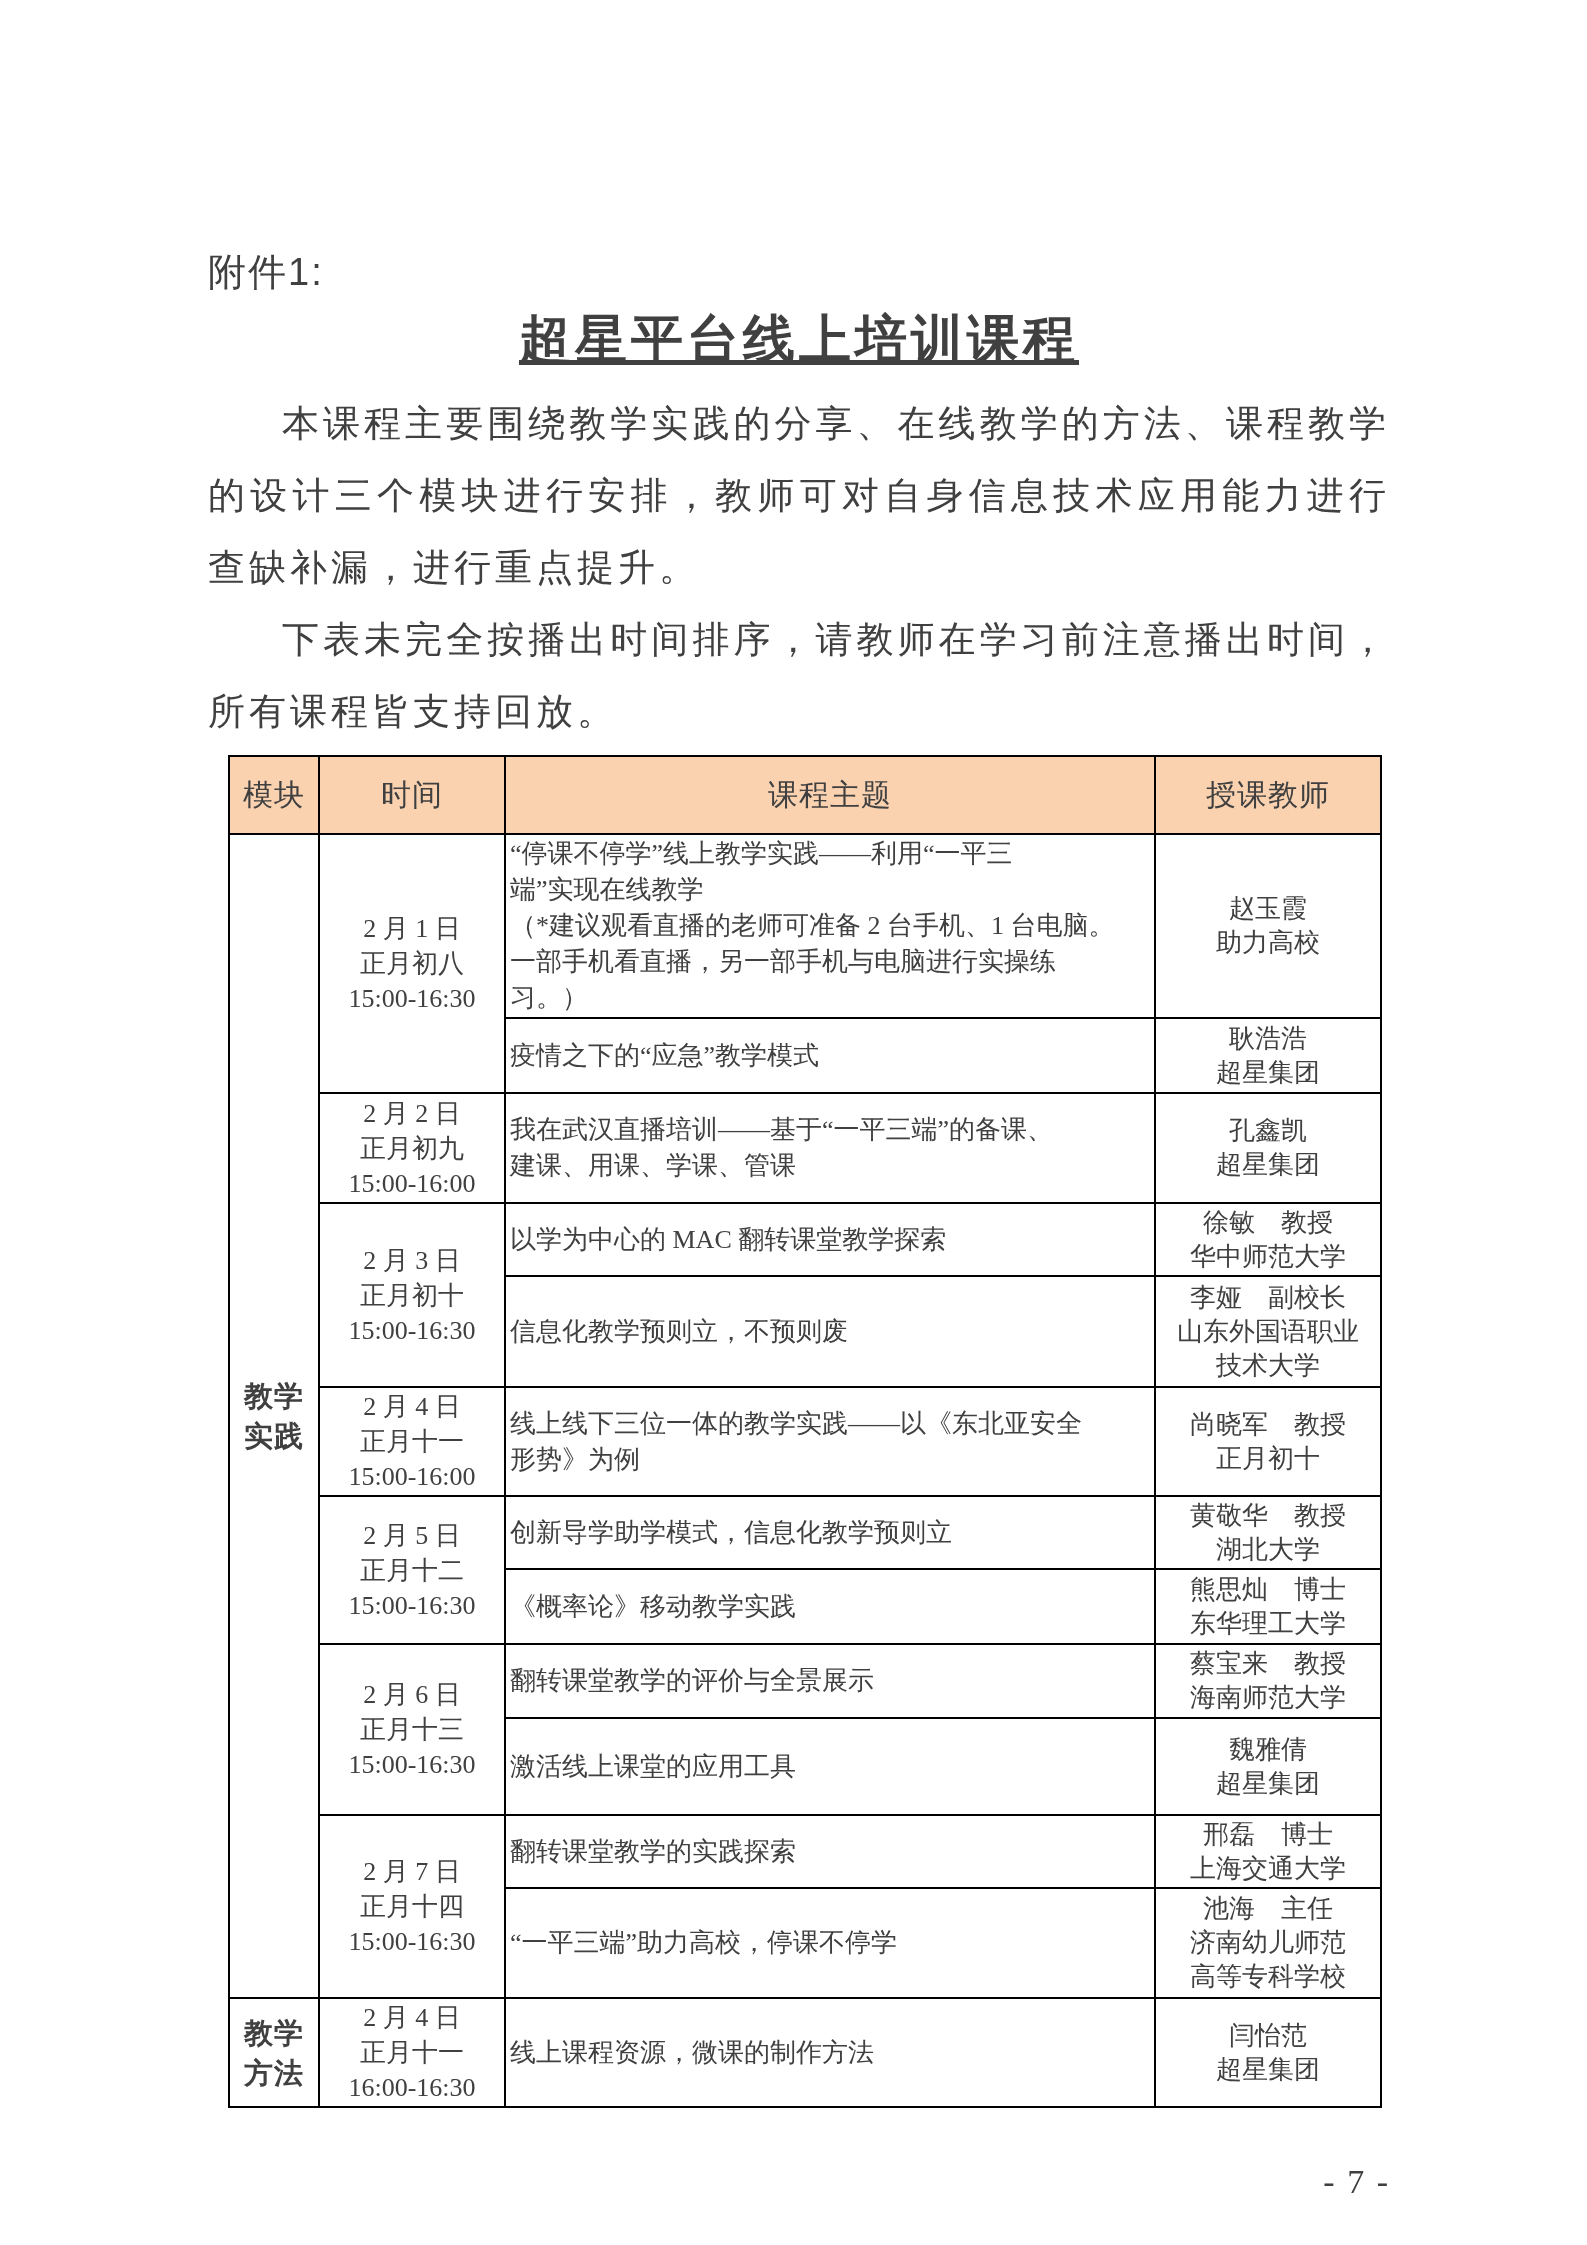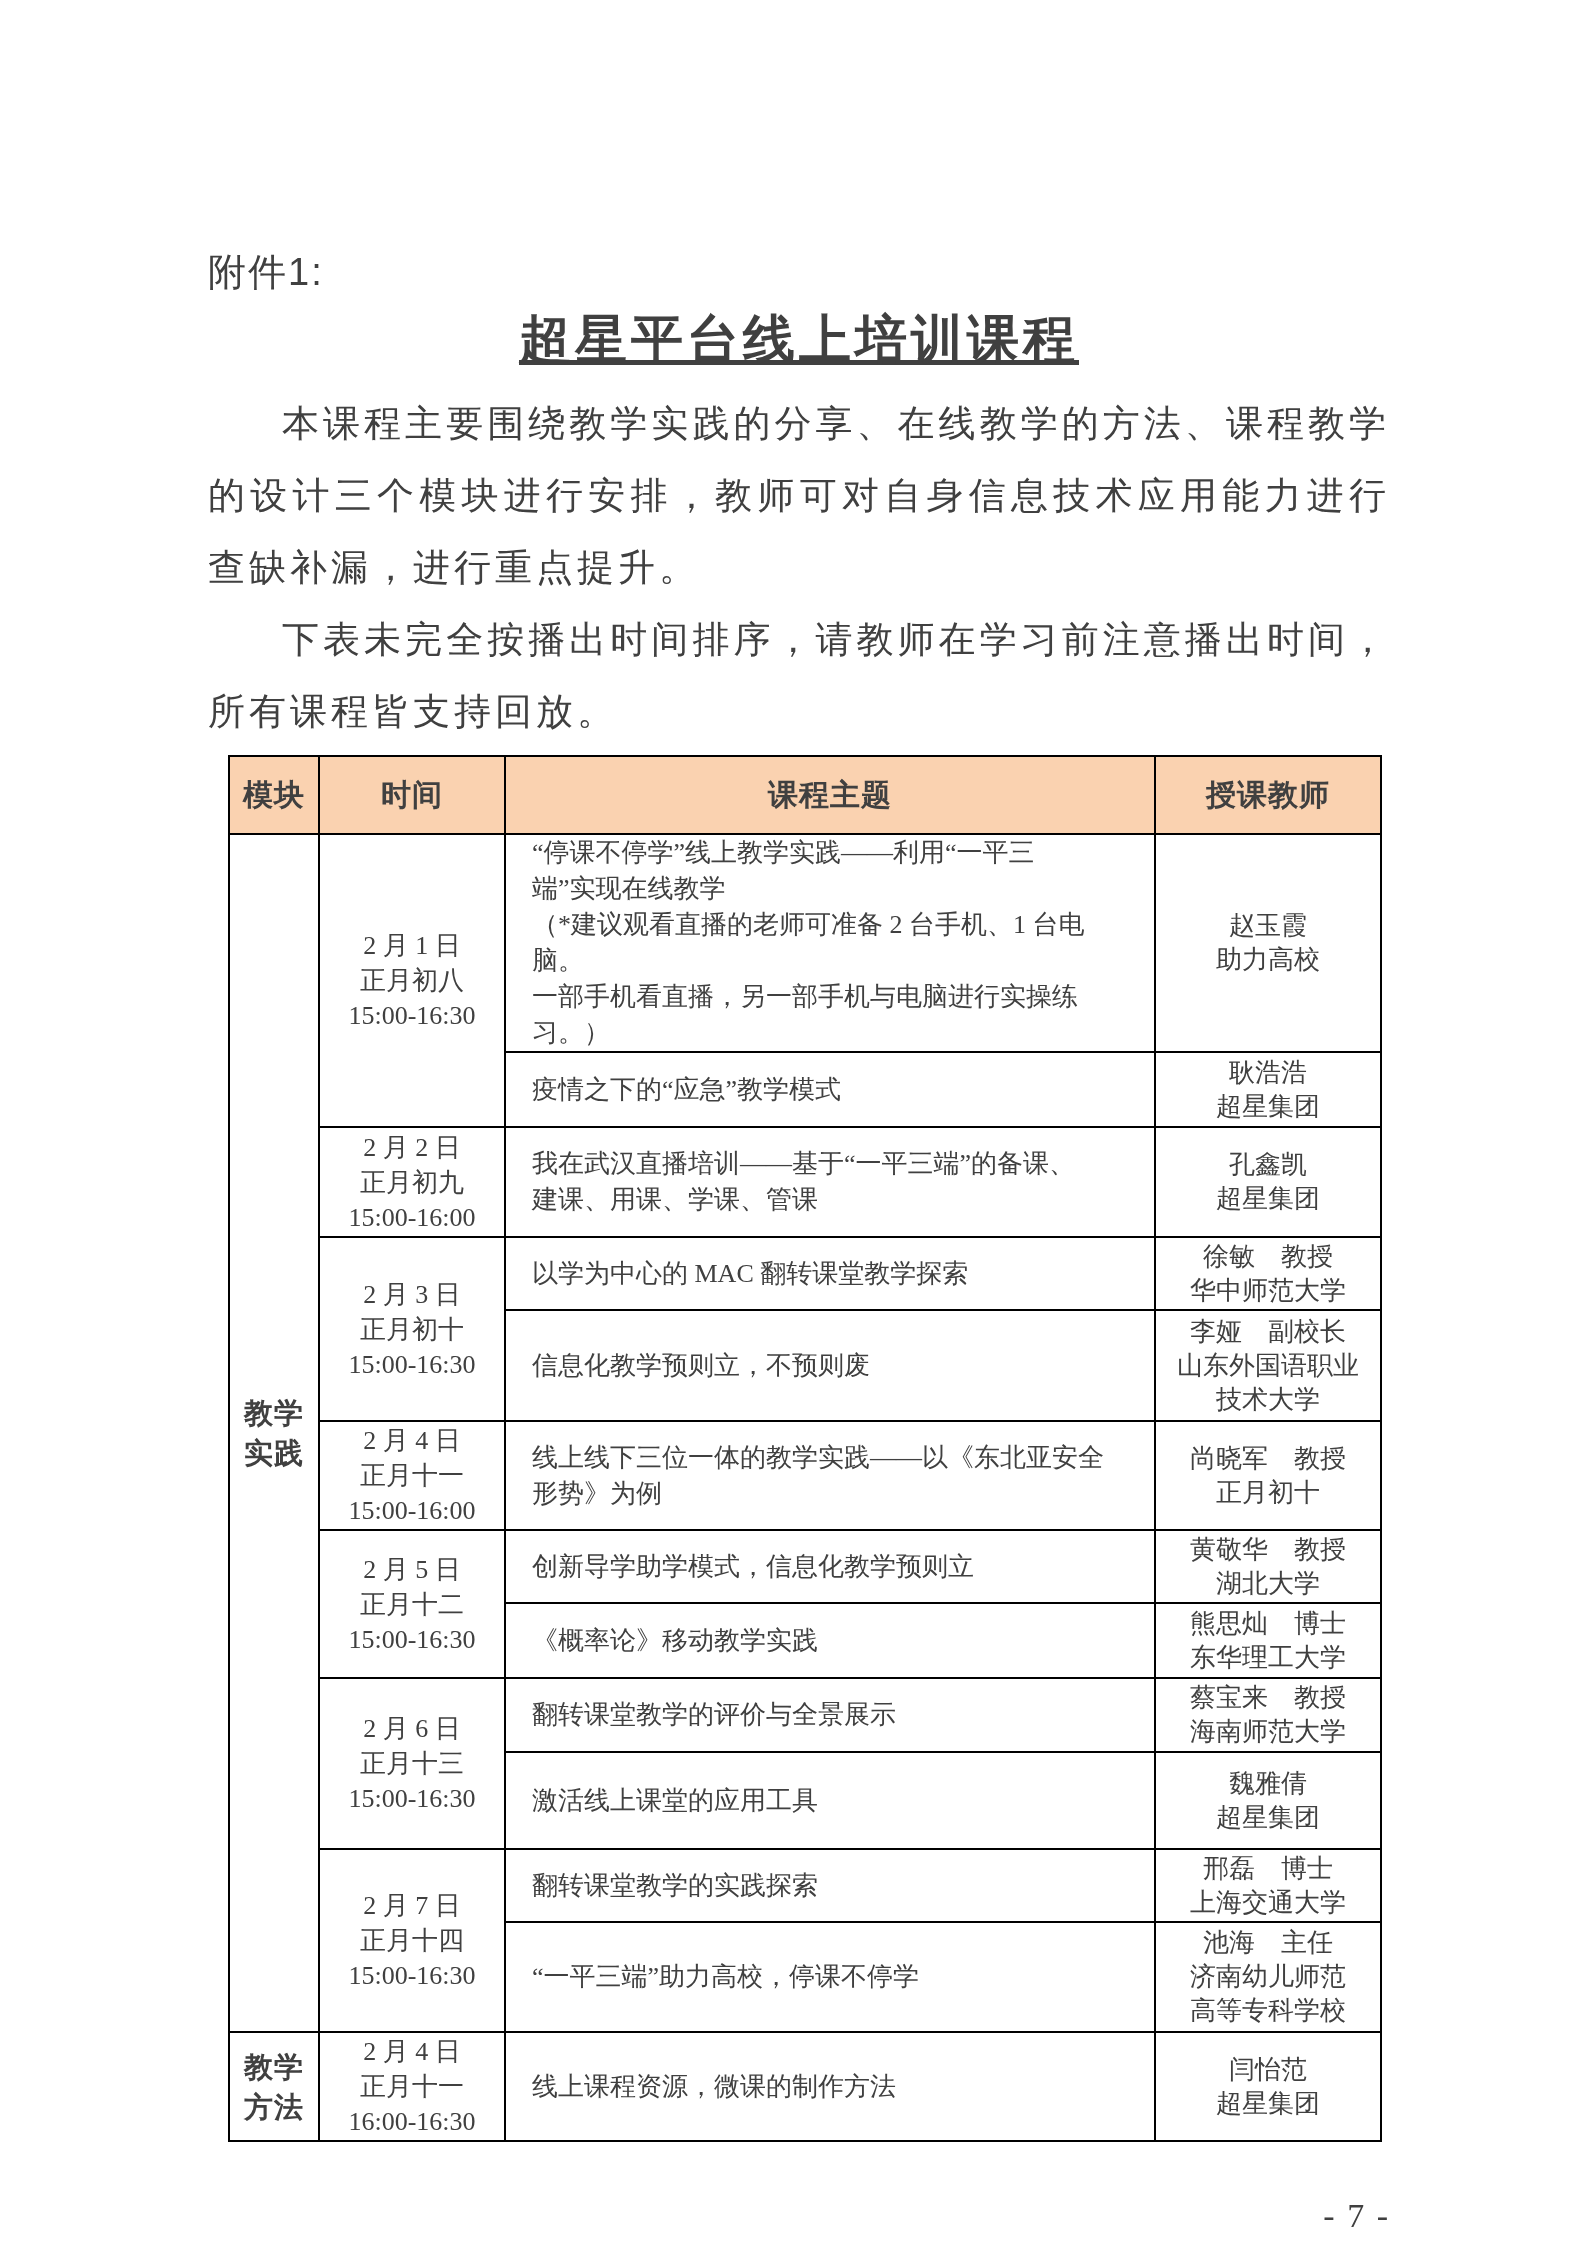--- a/index.html
+++ b/index.html
@@ -46,37 +46,37 @@
   }
   table.course td, table.course th{
     border:2px solid #000;
     vertical-align:middle;
     box-sizing:border-box;
     overflow:hidden;
   }
   table.course th{
     background:#FAD2B0;
     font-size:30px;
-    font-weight:bold;
+    font-weight:normal;
     text-align:center;
     letter-spacing:1px;
   }
   td.module{
     font-size:29px;font-weight:bold;
     text-align:center;white-space:pre-line;
     line-height:40px;letter-spacing:1px;
   }
   td.time{
     font-size:26px;text-align:center;
     white-space:pre-line;line-height:35px;
   }
   td.topic{
     font-size:26px;text-align:left;
     white-space:pre-line;line-height:36px;
-    padding:0 26px;
+    padding:0 4px;
   }
   td.teacher{
     font-size:26px;text-align:center;
     white-space:pre-line;line-height:34px;
   }
   .page-number{
     margin-top:55px;
     text-align:right;
     font-size:34px;
     letter-spacing:2px;

